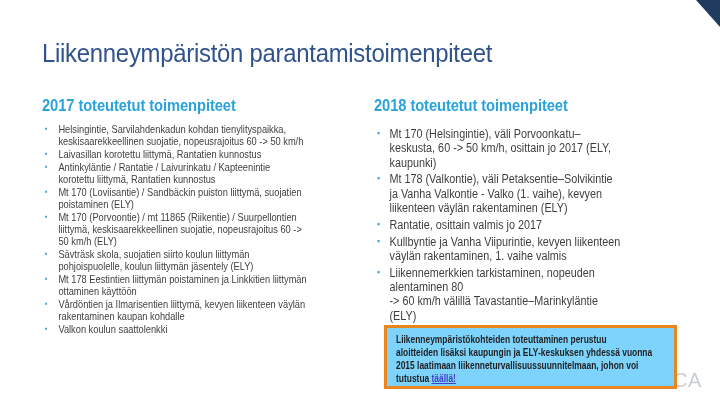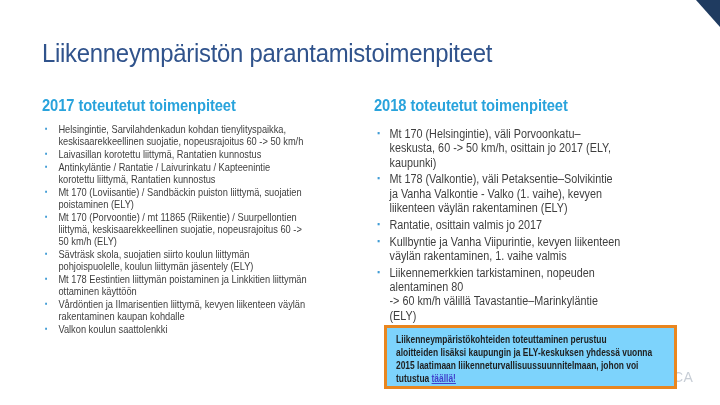--- a/index.html
+++ b/index.html
@@ -41,21 +41,21 @@
     position:absolute;left:384px;top:325px;width:293px;height:64px;
     box-sizing:border-box;border:3px solid #E9861F;background:#7dd3fc;z-index:2;
   }
   .note-text{
     margin:5px 0 0 9px;font-size:10.8px;font-weight:bold;line-height:13px;
     color:#1F1F1F;white-space:pre;transform:scaleX(0.78);transform-origin:0 0;
   }
   .note-link{color:#4040CC;text-decoration:underline;cursor:pointer;}
   .watermark{
     position:absolute;left:673px;top:369px;z-index:1;
-    font-size:14px;color:#C8CED6;letter-spacing:0.5px;
+    font-size:20px;color:#C8CED6;letter-spacing:0.5px;
   }
 </style>
 </head>
 <body>
 
 <div class="slide">
 
   <div class="corner-triangle"></div>
 
   <h1 class="title" style="margin:0">Liikenneympäristön parantamistoimenpiteet</h1>

